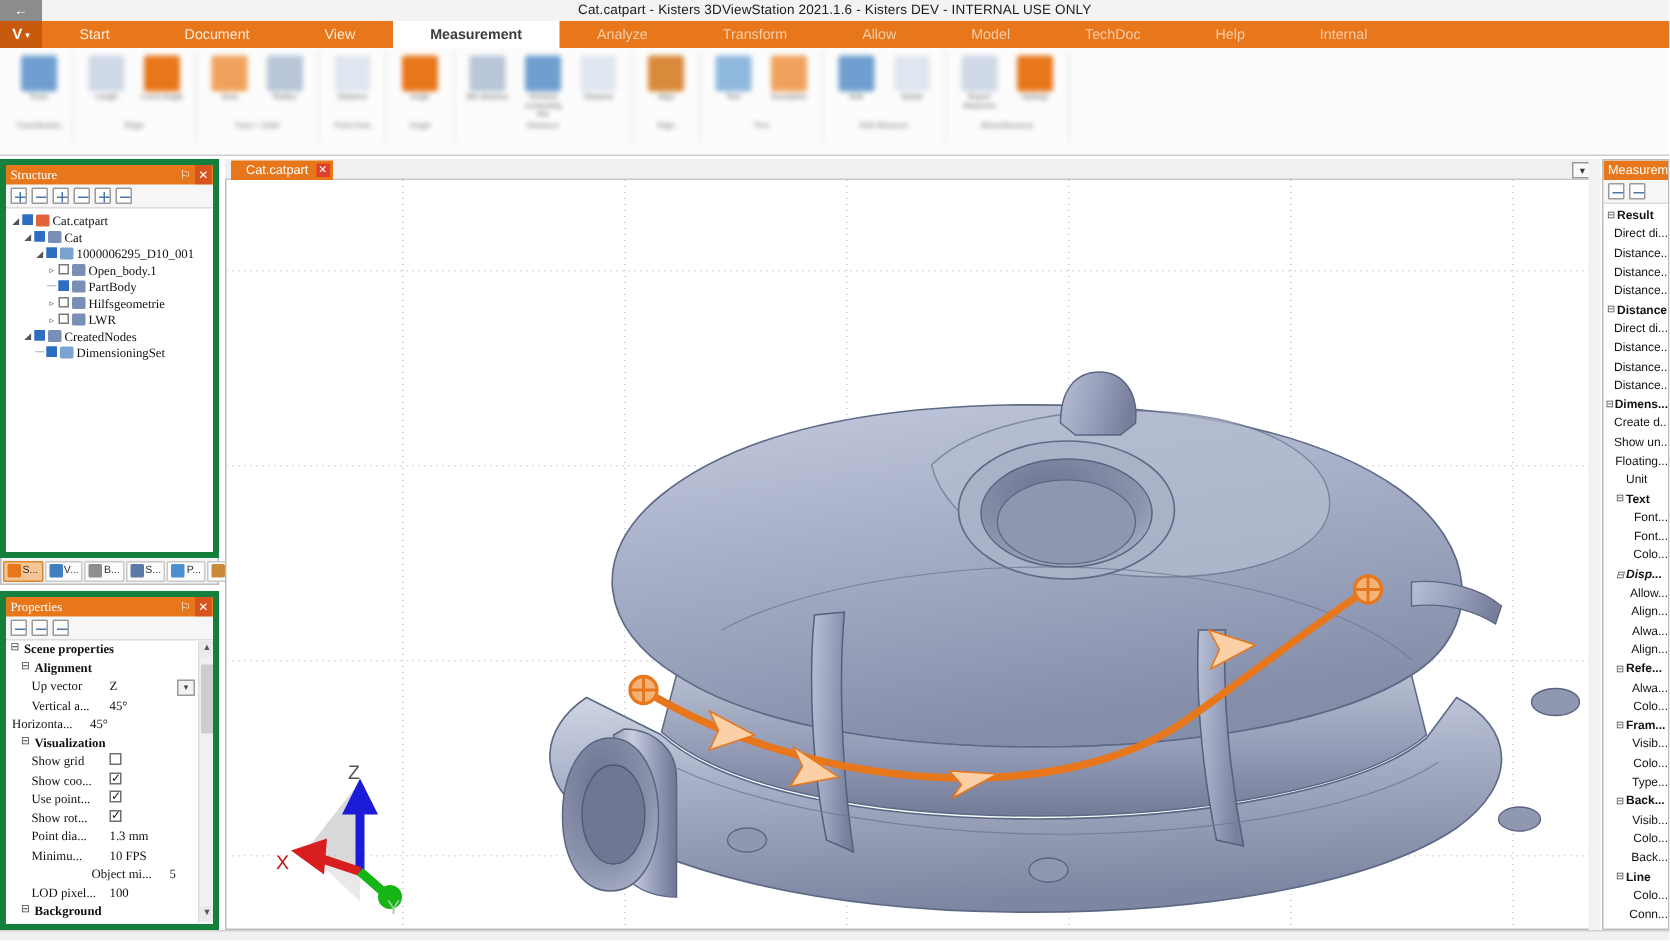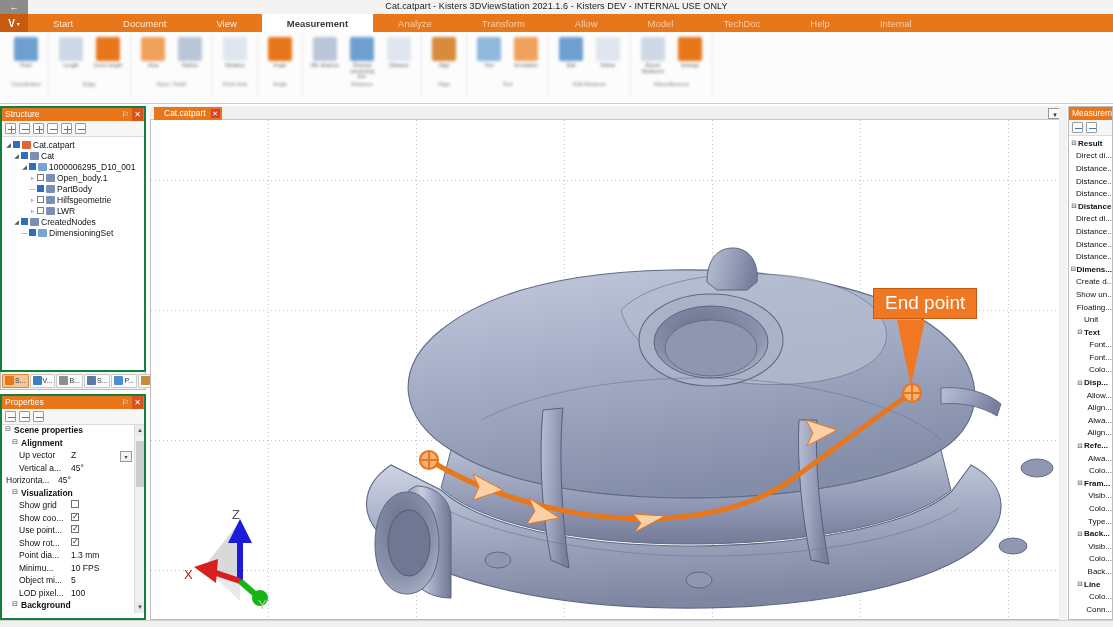--- a/index.html
+++ b/index.html
@@ -60,21 +60,22 @@
               padding: 0 7px; border-right: 1px solid #e6e6e6; height: 62px; }
   .rb-items { display: flex; gap: 7px; height: 46px; align-items: flex-start; padding-top: 3px; }
   .rb-item { width: 30px; display: flex; flex-direction: column; align-items: center; }
   .rb-ico { width: 24px; height: 24px; border-radius: 2px; }
   .rb-lbl { font-size: 5px; color: #5a5a5a; margin-top: 2px; text-align: center; line-height: 1.1; }
   .rb-gname { font-size: 5.5px; color: #7a7a7a; margin-top: 1px; }
 
   
   .panel {
     position: absolute; background: #ffffff;
-    border: 2px solid #15803d;
+    border: 4px solid #15803d;
+    font-family: Liberation Serif, serif;
   }
   .panel-head {
     height: 13px; background: #e8761b; color: #ffffff;
     font-size: 8.5px; line-height: 13px; padding-left: 3px;
     position: relative; white-space: nowrap; overflow: hidden;
   }
   .panel-head .pin, .panel-head .x {
     position: absolute; top: 0; width: 11px; height: 13px;
     line-height: 13px; text-align: center; font-size: 8px; color: #fff;
   }
@@ -526,21 +527,21 @@
           <span class="pcheck on"></span>
         </div>
         <div class="prow" style="padding-left: 17px;">
           <span class="pname">Point dia...</span>
           <span class="pval">1.3 mm</span>
         </div>
         <div class="prow" style="padding-left: 17px;">
           <span class="pname">Minimu...</span>
           <span class="pval">10 FPS</span>
         </div>
-        <div class="prow" style="padding-left: 17px;">
+        <div class="prow" style="padding-left: 17px; margin-left: 40px;">
           <span class="pname">Object mi...</span>
           <span class="pval">5</span>
         </div>
         <div class="prow" style="padding-left: 17px;">
           <span class="pname">LOD pixel...</span>
           <span class="pval">100</span>
         </div>
         <div class="prow" style="padding-left: 10px;">
           <span class="pexp">⊟</span>
           <span class="pcat">Background</span>
@@ -669,24 +670,20 @@
       </g>
       <g>
         <circle cx="761" cy="273" r="9" fill="#f3b378" stroke="#e8761b" stroke-width="2.2"></circle>
         <line x1="752" y1="273" x2="770" y2="273" stroke="#e8761b" stroke-width="2"></line>
         <line x1="761" y1="264" x2="761" y2="282" stroke="#e8761b" stroke-width="2"></line>
       </g>
     </svg>
 
 
 
-    <div class="callout" style="left:722px;top:168px">
-      <div class="box">End point</div>
-      <div class="tail" style="left:24px;top:32px;border-top-width:66px;border-left-width:14px;border-right-width:14px"></div>
-    </div>
 
   </div>
 
   <div class="axis-widget">
     <svg width="104" height="105" viewBox="0 0 104 105">
       <polygon points="58,76 22,62 58,16" fill="#b9b9b9" opacity="0.55"></polygon>
       <polygon points="58,76 22,62 58,96" fill="#c8c8c8" opacity="0.4"></polygon>
 
       <line x1="58" y1="76" x2="58" y2="32" stroke="#1b1bd8" stroke-width="6"></line>
       <polygon points="58,14 70,38 46,38" fill="#1b1bd8"></polygon>
@@ -782,21 +779,21 @@
           <span class="">Font...</span>
         </div>
         <div class="mrow" style="padding-left: 13px;">
           <span class="mexp"></span>
           <span class="">Font...</span>
         </div>
         <div class="mrow" style="padding-left: 13px;">
           <span class="mexp"></span>
           <span class="">Colo...</span>
         </div>
-        <div class="mrow" style="padding-left: 7px;">
+        <div class="mrow" style="padding-left: 7px; font-style: italic;">
           <span class="mexp">⊟</span>
           <span class="mcat">Disp...</span>
         </div>
         <div class="mrow" style="padding-left: 13px;">
           <span class="mexp"></span>
           <span class="">Allow...</span>
         </div>
         <div class="mrow" style="padding-left: 13px;">
           <span class="mexp"></span>
           <span class="">Align...</span>

